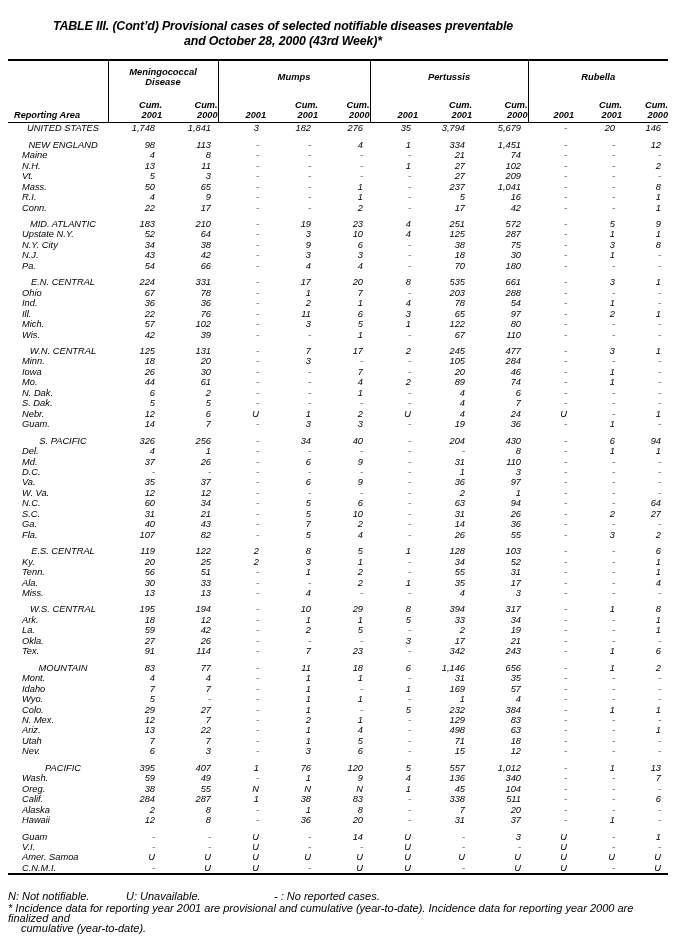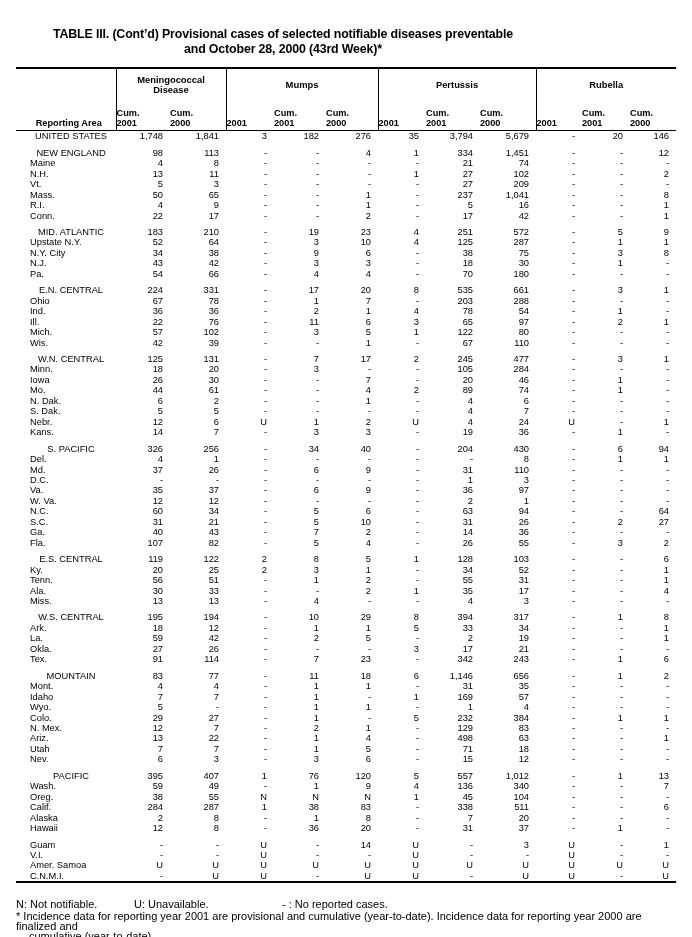--- a/index.html
+++ b/index.html
@@ -12,21 +12,22 @@
     height: 937px;
     font-family: "Liberation Sans", sans-serif;
     color: #000000;
     overflow: hidden;
   }
   .page {
     width: 566px;
     height: 937px;
     position: relative;
     box-sizing: border-box;
-    padding: 16px;
+    padding: 8px;
+    font-style: italic;
   }
 
   
   .title-block {
     text-align: center;
     padding: 11px 18px 0 18px;
   }
   .title-line {
     font-size: 12.4px;
     font-weight: bold;
@@ -59,31 +60,31 @@
     font-weight: bold;
     line-height: 10.6px;
     padding: 3px 0 4px 0;
     height: 26px;
     vertical-align: middle;
   }
   tr.grouphdr td.vl { border-left: 1.1px solid #000; }
 
   
   tr.colhdr td {
-    text-align: left;
+    text-align: right;
     font-size: 9.2px;
     font-weight: bold;
     line-height: 10.2px;
     padding: 2px 0 2px 0;
     height: 24px;
     vertical-align: bottom;
   }
   tr.colhdr td.vl { border-left: 1.1px solid #000; }
   tr.colhdr td.rep {
-    text-align: center;
+    text-align: left;
     padding-left: 6px;
     vertical-align: bottom;
   }
 
   tr.data td {
     font-size: 9.3px;
     line-height: 10.45px;
     height: 10.45px;
     text-align: right;
     padding: 0 7px 0 0;
@@ -591,21 +592,21 @@
           <td>1</td>
           <td>2</td>
           <td>U</td>
           <td>4</td>
           <td>24</td>
           <td>U</td>
           <td>-</td>
           <td>1</td>
         </tr>
         <tr class="data">
-          <td class="area">Kans.</td>
+          <td class="area">Guam.</td>
           <td>14</td>
           <td>7</td>
           <td>-</td>
           <td>3</td>
           <td>3</td>
           <td>-</td>
           <td>19</td>
           <td>36</td>
           <td>-</td>
           <td>1</td>

